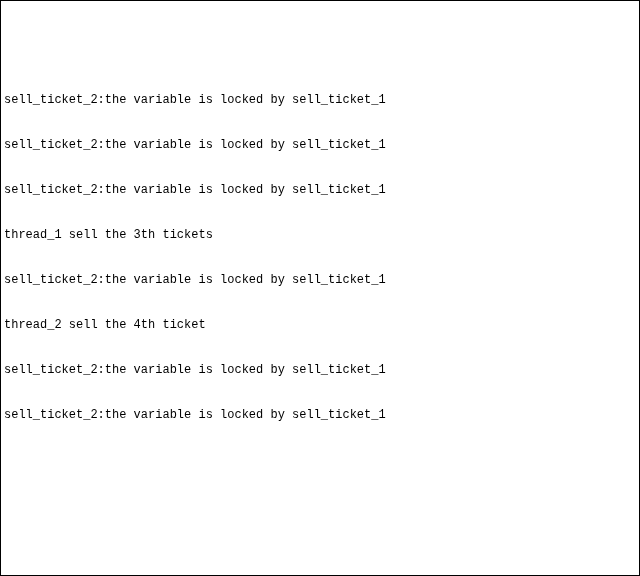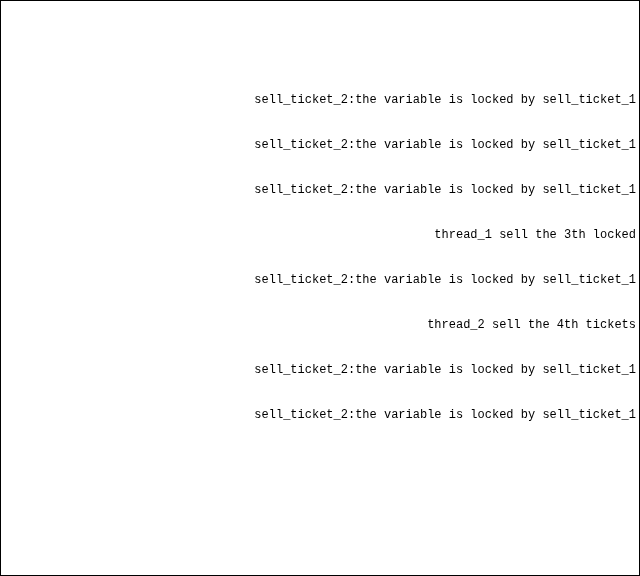--- a/index.html
+++ b/index.html
@@ -19,35 +19,34 @@
     color: #000;
     padding: 2px 3px;
     white-space: pre;
   }
   .terminal {
     width: 100%;
     height: 100%;
   }
   .line {
     display: block;
-    text-align: right;
   }
 </style>
 </head>
 <body>
 
 
 
 <div class="terminal">
   <span class="line">sell_ticket_2:the variable is locked by sell_ticket_1</span>
   <span class="line">sell_ticket_2:the variable is locked by sell_ticket_1</span>
   <span class="line">sell_ticket_2:the variable is locked by sell_ticket_1</span>
-  <span class="line">thread_1 sell the 3th locked</span>
+  <span class="line">thread_1 sell the 3th tickets</span>
   <span class="line">sell_ticket_2:the variable is locked by sell_ticket_1</span>
-  <span class="line">thread_2 sell the 4th tickets</span>
+  <span class="line">thread_2 sell the 4th ticket</span>
   <span class="line">sell_ticket_2:the variable is locked by sell_ticket_1</span>
   <span class="line">sell_ticket_2:the variable is locked by sell_ticket_1</span>
   
   
   
   
   
   
   
   

